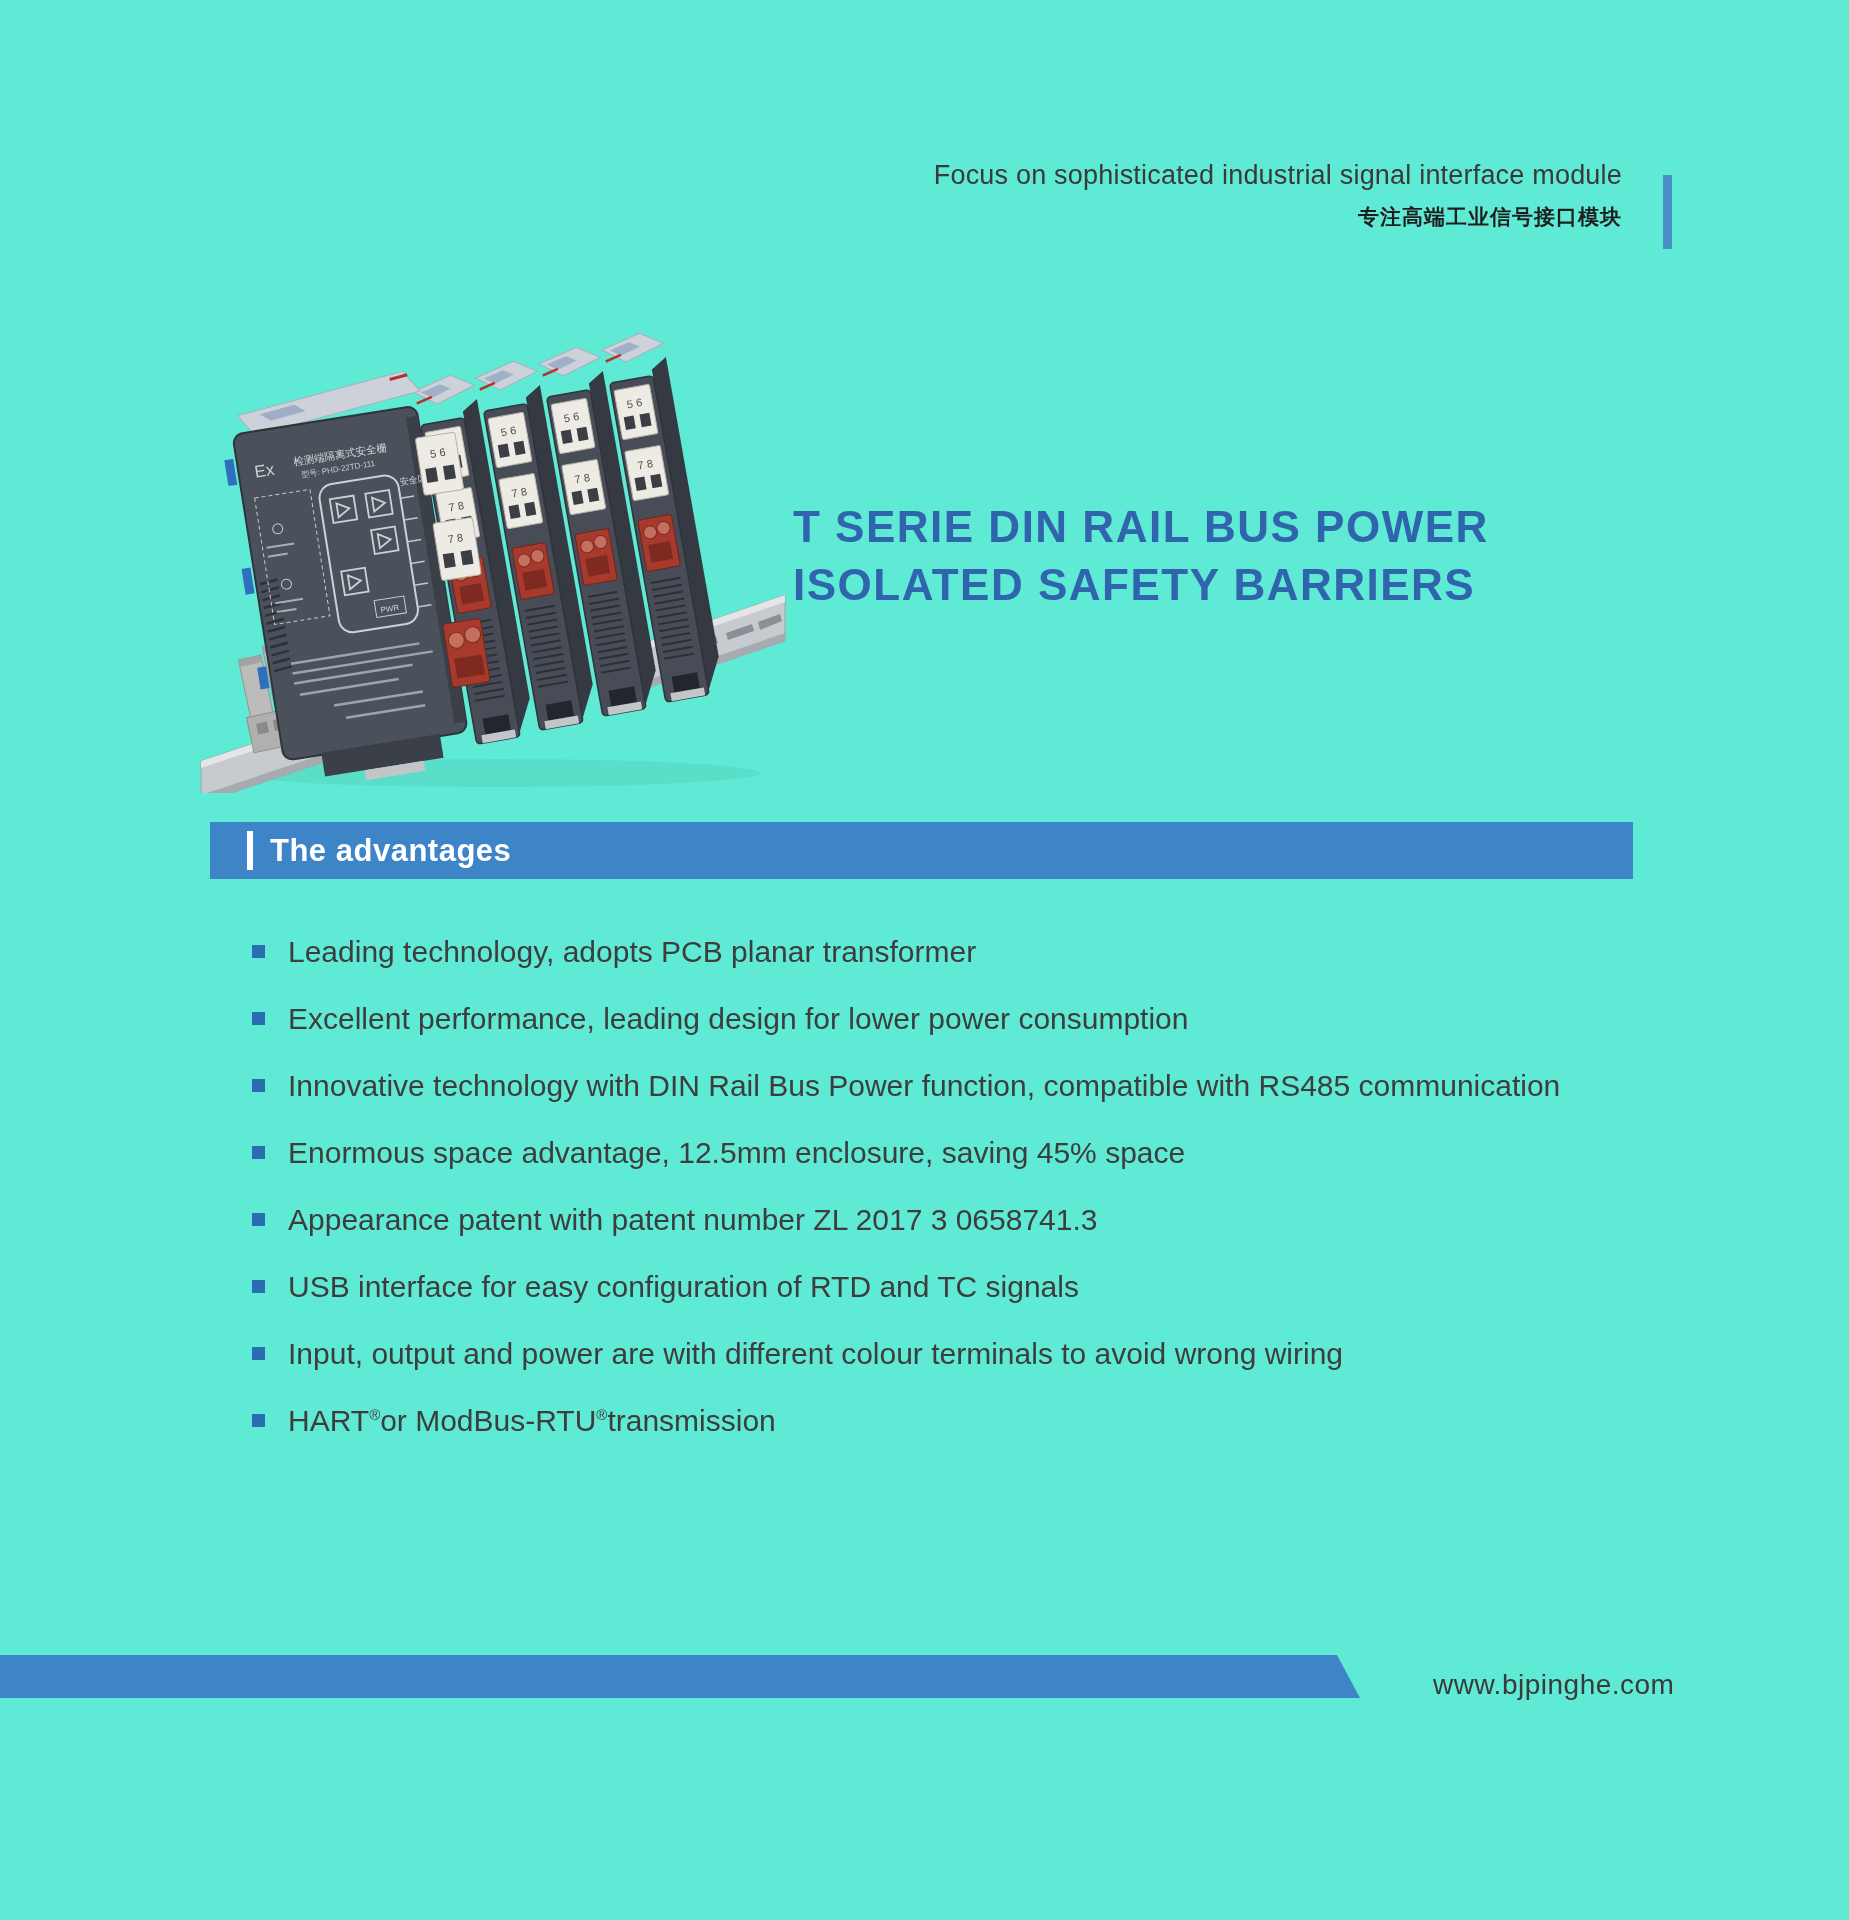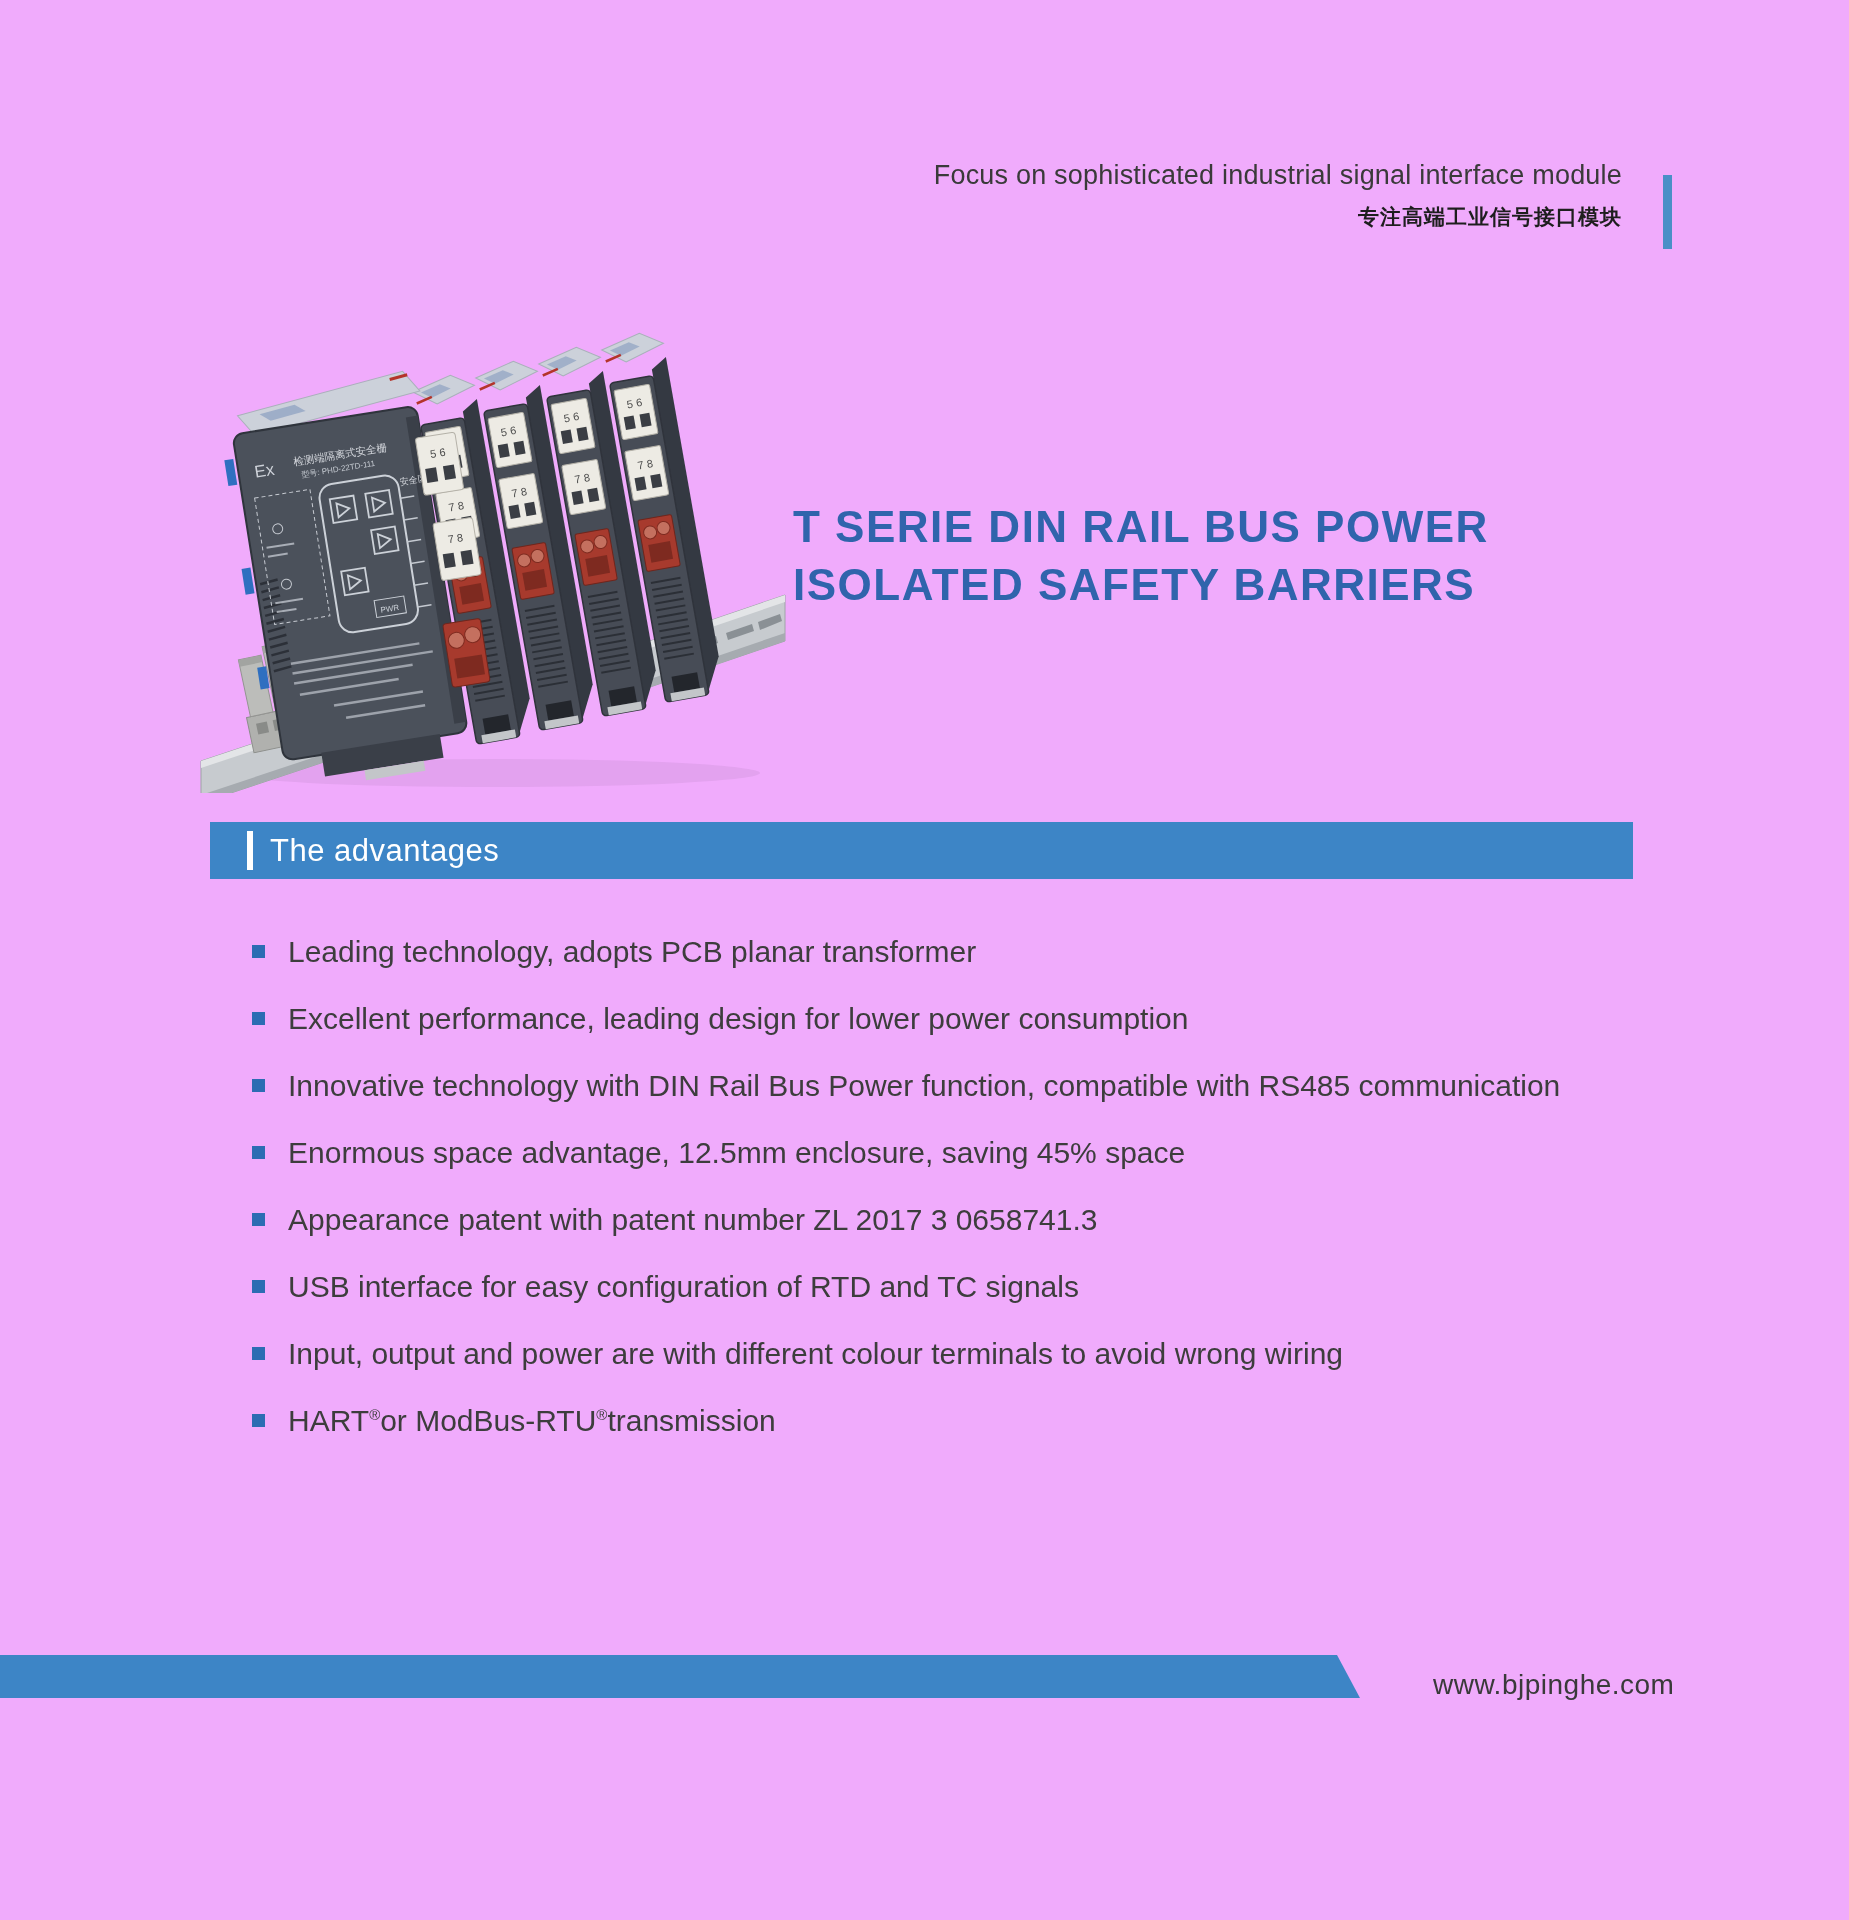--- a/index.html
+++ b/index.html
@@ -1,34 +1,34 @@
 <!DOCTYPE html>
 <html><head>
 <meta charset="utf-8">
 <style>
   html,body{margin:0;padding:0;background:#ffffff;}
-  .page{position:relative;width:1849px;height:1920px;background:#f0abfc;overflow:hidden;
+  .page{position:relative;width:1849px;height:1920px;background:#5eead4;overflow:hidden;
         font-family:"Liberation Sans",sans-serif;}
 
   
   .tagline{position:absolute;top:158px;right:227px;text-align:right;}
   .tagline-en{font-size:27px;color:#3a3a3a;line-height:34px;letter-spacing:.2px;}
   .tagline-zh{font-size:21px;color:#1e1e1e;font-weight:bold;line-height:38px;margin-top:6px;letter-spacing:1px;}
   .tagline-bar{position:absolute;left:1663px;top:175px;width:9px;height:74px;background:#4a8fc7;}
 
   
   .product-figure{position:absolute;left:195px;top:323px;width:600px;height:470px;}
   .hero-title{position:absolute;left:755px;top:498px;color:#3064ac;font-size:44px;
               font-weight:bold;letter-spacing:1.5px;line-height:58px;white-space:nowrap;margin-left:38px;}
 
   
   .adv-banner{position:absolute;left:210px;top:822px;width:1423px;height:57px;background:#3d85c6;}
   .adv-banner-accent{position:absolute;left:37px;top:9px;width:6px;height:39px;background:#ffffff;}
   .adv-banner-title{position:absolute;left:60px;top:0;height:57px;line-height:57px;
-                    color:#ffffff;font-size:31px;font-weight:normal;letter-spacing:.5px;}
+                    color:#ffffff;font-size:31px;font-weight:bold;letter-spacing:.5px;}
 
   
   .adv-list{position:absolute;left:252px;top:936px;width:1500px;}
   .adv-item{position:relative;margin-bottom:36px;padding-left:36px;
             font-size:30px;line-height:31px;color:#3d3d3d;white-space:nowrap;}
   .adv-bullet{position:absolute;left:0;top:9px;width:13px;height:13px;background:#2c6cb3;}
   .adv-text sup{font-size:15px;line-height:0;}
 
   
   .footer-band{position:absolute;left:0;top:1655px;width:1360px;height:43px;background:#3d85c6;

